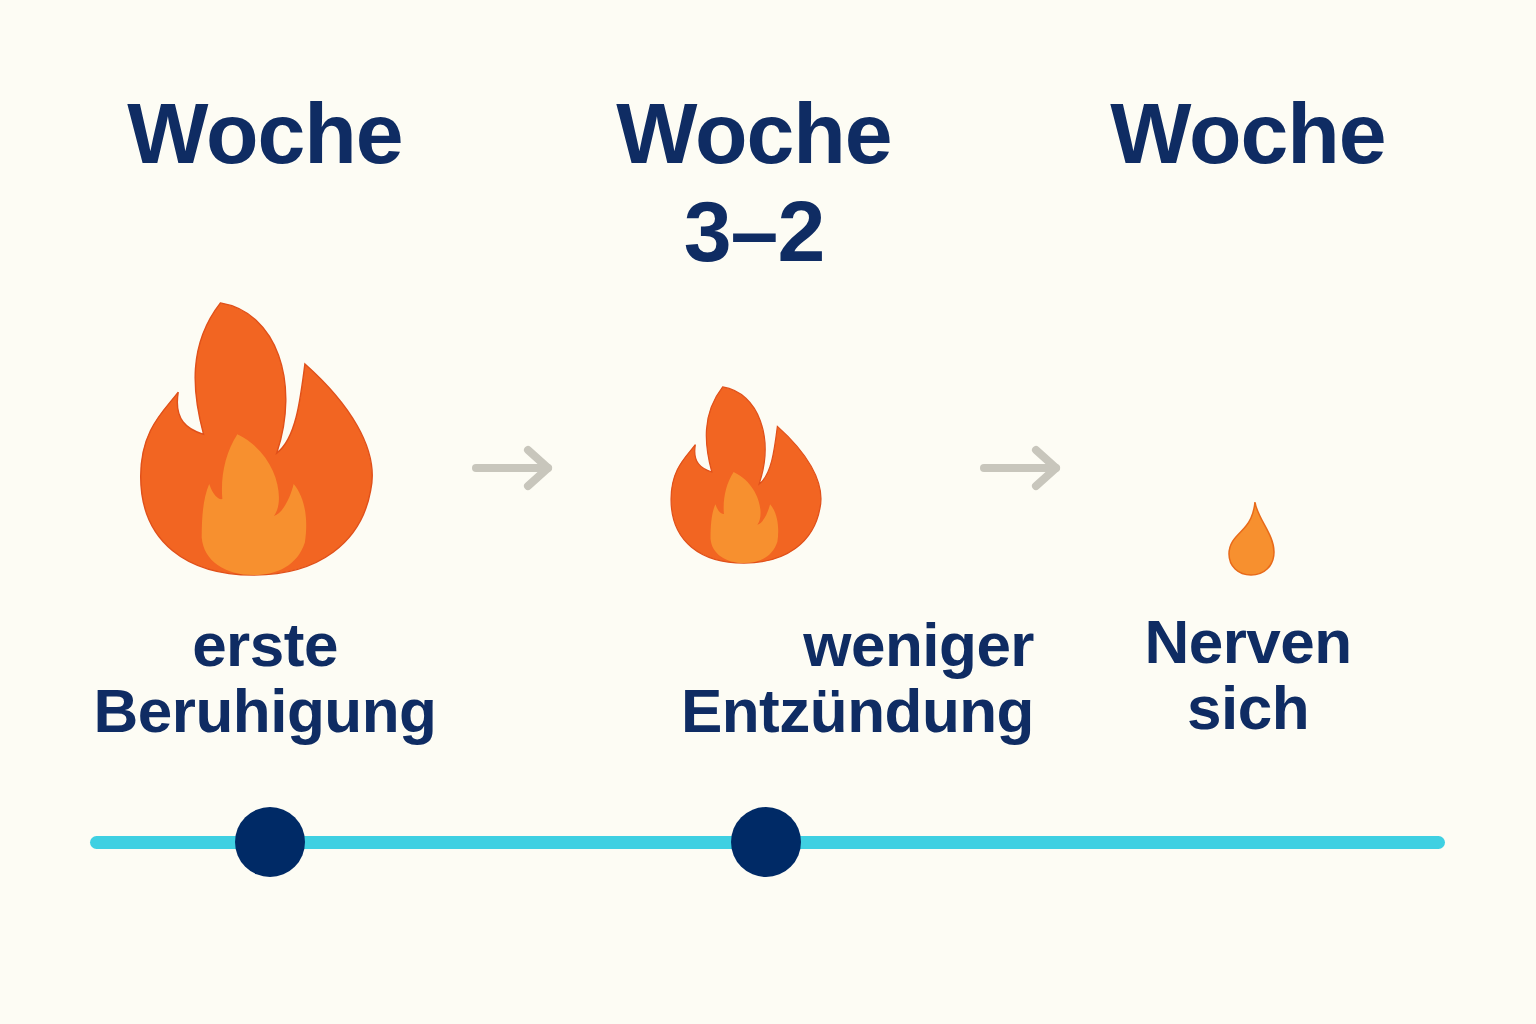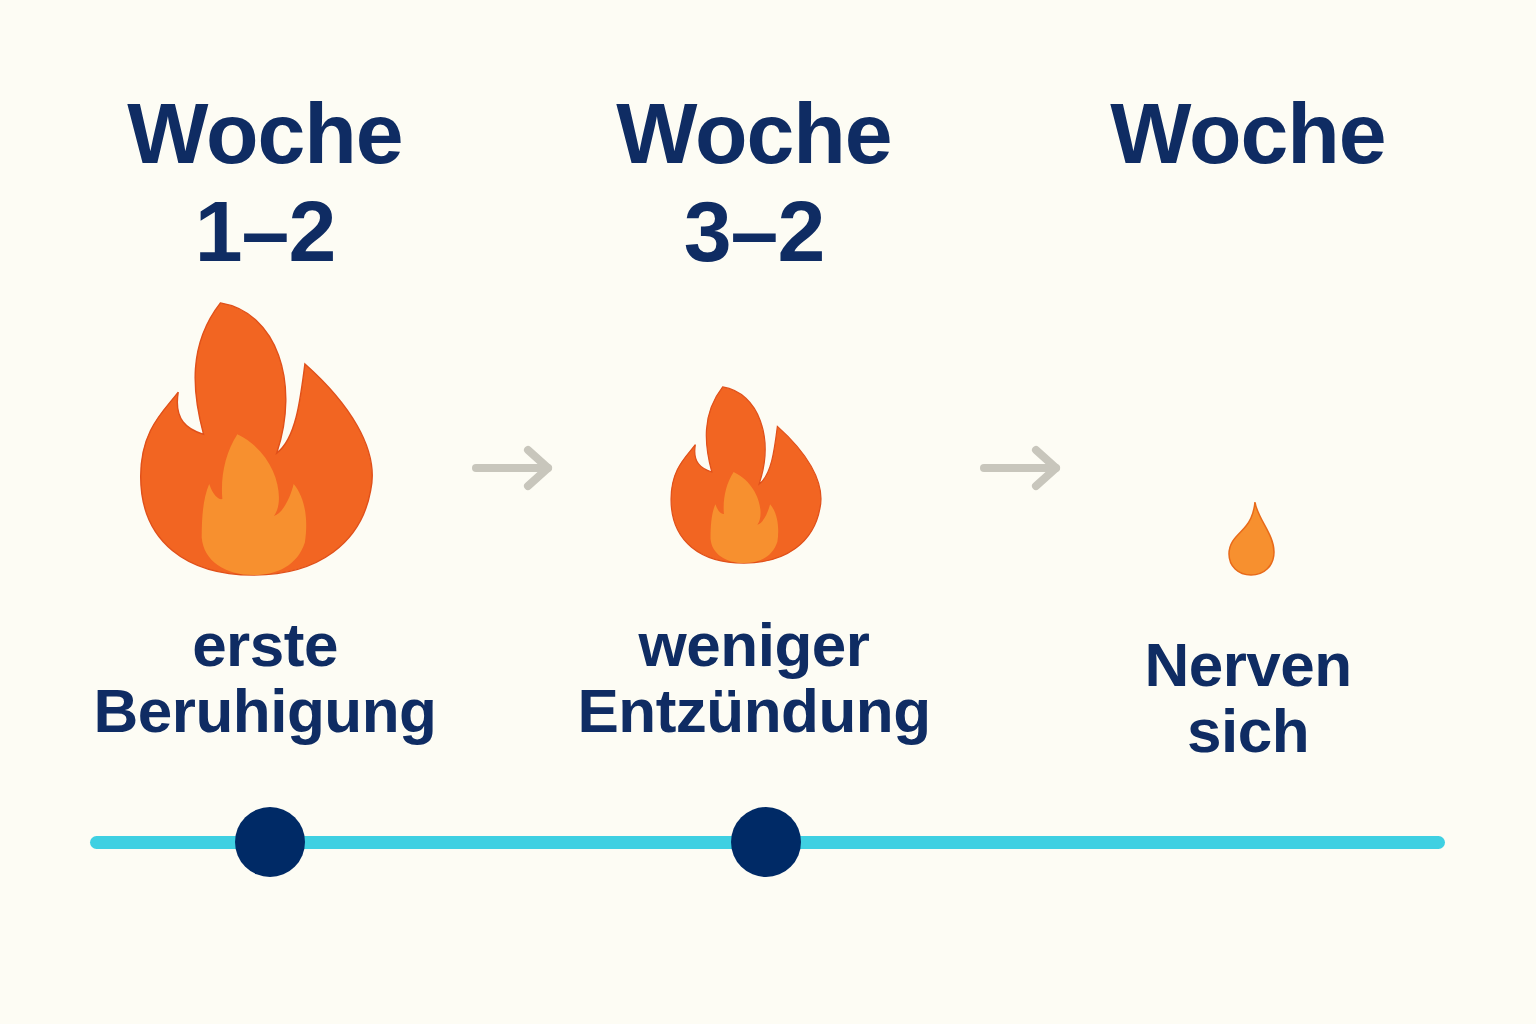--- a/index.html
+++ b/index.html
@@ -37,21 +37,20 @@
   }
 </style>
 </head>
 <body>
 
 <div class="stage">
 
   <div class="col" style="left:25px;">
     <div class="title" style="top:84px;">
       <span class="l1">Woche</span>
-      <span class="l2">1–2</span>
     </div>
     <div class="caption" style="top:612px;">
       <span>erste</span>
       <span>Beruhigung</span>
     </div>
   </div>
   <svg class="flame" style="left:136px; top:294px;" width="244" height="290" viewBox="0 0 260 300">
     <path d="M90 5 C150 15 175 90 150 165 C170 150 175 110 180 70 C225 110 260 160 250 205 C240 260 195 295 125 295 C55 295 5 260 5 190 C5 140 30 120 45 100 C40 130 55 140 72 145 C60 100 55 50 90 5 Z" fill="#f26522" stroke="#e0501a" stroke-width="1.5"></path>
     <path d="M108 145 C150 165 160 215 147 232 C158 228 165 210 168 198 C182 215 183 240 180 260 C172 285 150 295 125 295 C95 295 72 280 70 255 C70 230 72 212 78 198 C82 210 88 215 92 214 C90 190 95 165 108 145 Z" fill="#f7902f"></path>
   </svg>
@@ -59,40 +58,40 @@
   <svg class="arrow" style="left:470px; top:444px;" width="88" height="48" viewBox="0 0 88 48">
     <line x1="6" y1="24" x2="78" y2="24" stroke="#c8c6bc" stroke-width="8" stroke-linecap="round"></line>
     <polyline points="58,6 78,24 58,42" fill="none" stroke="#c8c6bc" stroke-width="8" stroke-linecap="round" stroke-linejoin="round"></polyline>
   </svg>
 
   <div class="col" style="left:514px;">
     <div class="title" style="top:84px;">
       <span class="l1">Woche</span>
       <span class="l2">3–2</span>
     </div>
-    <div class="caption" style="top:612px;">
+    <div class="caption" style="top:612px;text-align:right;">
       <span>weniger</span>
       <span>Entzündung</span>
     </div>
   </div>
   <svg class="flame" style="left:668px; top:372px;" width="158" height="206" viewBox="0 0 260 300">
     <path d="M90 5 C150 15 175 90 150 165 C170 150 175 110 180 70 C225 110 260 160 250 205 C240 260 195 295 125 295 C55 295 5 260 5 190 C5 140 30 120 45 100 C40 130 55 140 72 145 C60 100 55 50 90 5 Z" fill="#f26522" stroke="#e0501a" stroke-width="2"></path>
     <path d="M108 145 C150 165 160 215 147 232 C158 228 165 210 168 198 C182 215 183 240 180 260 C172 285 150 295 125 295 C95 295 72 280 70 255 C70 230 72 212 78 198 C82 210 88 215 92 214 C90 190 95 165 108 145 Z" fill="#f7902f"></path>
   </svg>
 
   <svg class="arrow" style="left:978px; top:444px;" width="88" height="48" viewBox="0 0 88 48">
     <line x1="6" y1="24" x2="78" y2="24" stroke="#c8c6bc" stroke-width="8" stroke-linecap="round"></line>
     <polyline points="58,6 78,24 58,42" fill="none" stroke="#c8c6bc" stroke-width="8" stroke-linecap="round" stroke-linejoin="round"></polyline>
   </svg>
 
   <div class="col" style="left:1008px;">
     <div class="title" style="top:84px;">
       <span class="l1">Woche</span>
     </div>
-    <div class="caption" style="top:632px;">
+    <div class="caption" style="top:609px;">
       <span>Nerven</span>
       <span>sich</span>
     </div>
   </div>
   <svg class="flame" style="left:1226px; top:500px;" width="50" height="78" viewBox="0 0 50 78">
     <path d="M29 2 C31 18 48 34 48 52 C48 66 38 75 25 75 C12 75 3 66 3 54 C3 40 14 34 20 26 C25 20 28 12 29 2 Z" fill="#f7902f" stroke="#e86a1a" stroke-width="1.5"></path>
   </svg>
 
   <div class="timeline-line"></div>
   <div class="dot" style="left:235px;"></div>

